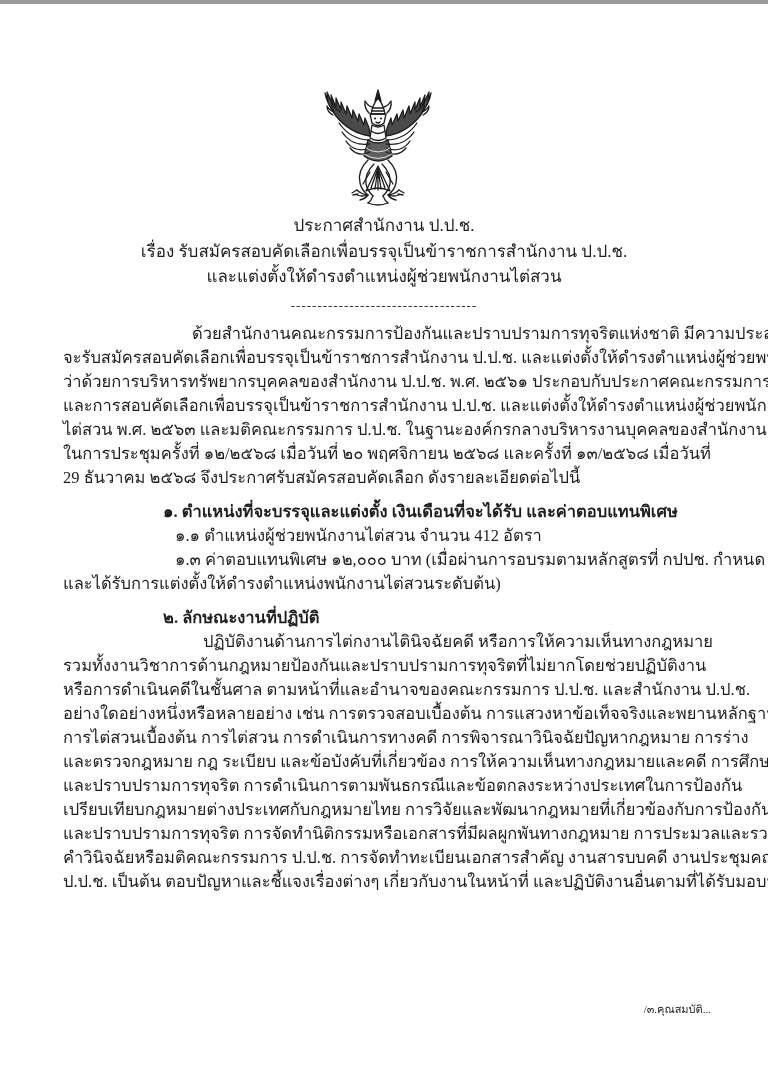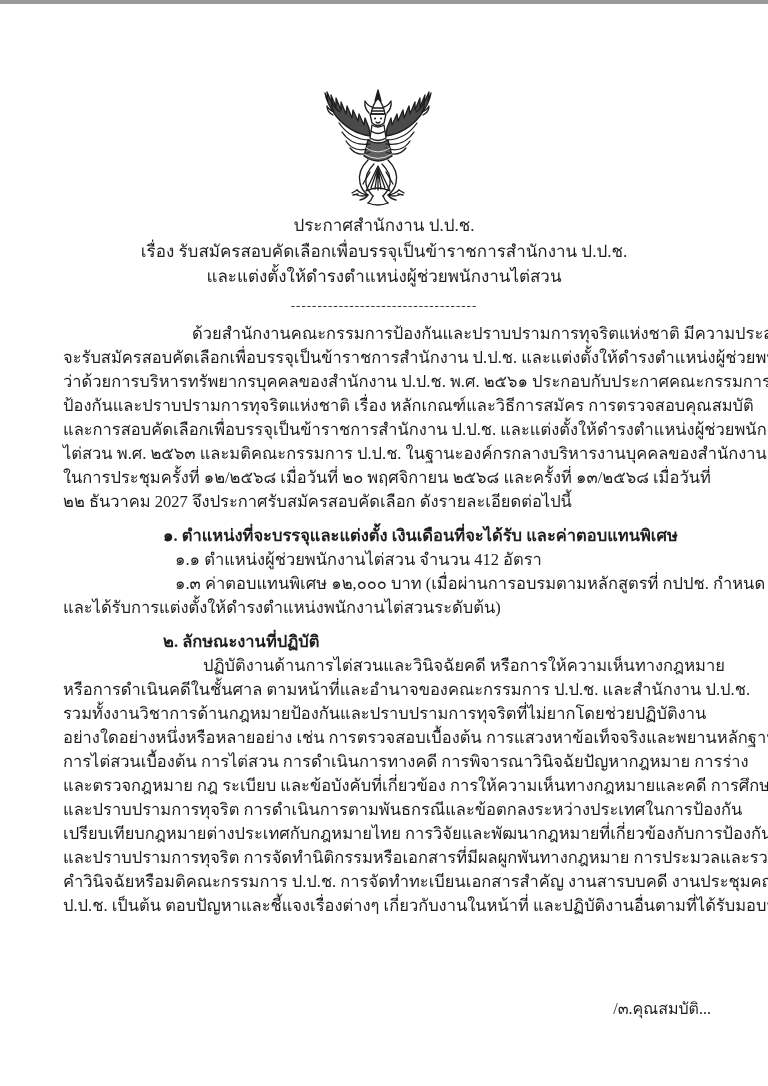--- a/index.html
+++ b/index.html
@@ -51,21 +51,21 @@
     padding-left:100px;
     height:24px;line-height:24px;
     white-space:nowrap;
   }
   .sub-item{padding-left:112px;}
   .gap-s{height:10px;}
   
   .page-marker{
     position:absolute;
     right:57px;top:995px;
-    font-size:16px;
+    font-size:11px;
     line-height:20px;
     text-align:center;
   }
 </style>
 </head>
 <body>
 
 <div class="page">
 
   <svg class="emblem" viewBox="0 0 132 124" aria-hidden="true">
@@ -121,37 +121,36 @@
     <div>ประกาศสำนักงาน ป.ป.ช.</div>
     <div>เรื่อง รับสมัครสอบคัดเลือกเพื่อบรรจุเป็นข้าราชการสำนักงาน ป.ป.ช.</div>
     <div>และแต่งตั้งให้ดำรงตำแหน่งผู้ช่วยพนักงานไต่สวน</div>
     <div class="divider">-----------------------------------</div>
   </div>
 
   <div class="body">
     <div class="bodyline indent-p1">ด้วยสำนักงานคณะกรรมการป้องกันและปราบปรามการทุจริตแห่งชาติ มีความประสงค์</div>
     <div class="bodyline">จะรับสมัครสอบคัดเลือกเพื่อบรรจุเป็นข้าราชการสำนักงาน ป.ป.ช. และแต่งตั้งให้ดำรงตำแหน่งผู้ช่วยพนักงาน</div>
     <div class="bodyline">ว่าด้วยการบริหารทรัพยากรบุคคลของสำนักงาน ป.ป.ช. พ.ศ. ๒๕๖๑ ประกอบกับประกาศคณะกรรมการ</div>
-    <div class="bodyline">ป้องกันและปราบปรามการทุจริตแห่งชาติ เรื่อง หลักเกณฑ์และวิธีการสมัคร การตรวจสอบคุณสมบัติ</div>
     <div class="bodyline">และการสอบคัดเลือกเพื่อบรรจุเป็นข้าราชการสำนักงาน ป.ป.ช. และแต่งตั้งให้ดำรงตำแหน่งผู้ช่วยพนักงาน</div>
     <div class="bodyline">ไต่สวน พ.ศ. ๒๕๖๓ และมติคณะกรรมการ ป.ป.ช. ในฐานะองค์กรกลางบริหารงานบุคคลของสำนักงาน ป.ป.ช.</div>
     <div class="bodyline">ในการประชุมครั้งที่ ๑๒/๒๕๖๘ เมื่อวันที่ ๒๐ พฤศจิกายน ๒๕๖๘ และครั้งที่ ๑๓/๒๕๖๘ เมื่อวันที่</div>
-    <div class="bodyline">๒๒ ธันวาคม 2027 จึงประกาศรับสมัครสอบคัดเลือก ดังรายละเอียดต่อไปนี้</div>
+    <div class="bodyline">29 ธันวาคม ๒๕๖๘ จึงประกาศรับสมัครสอบคัดเลือก ดังรายละเอียดต่อไปนี้</div>
 
     <div class="gap-s"></div>
     <div class="sec-heading">๑. ตำแหน่งที่จะบรรจุและแต่งตั้ง เงินเดือนที่จะได้รับ และค่าตอบแทนพิเศษ</div>
     <div class="bodyline sub-item">๑.๑ ตำแหน่งผู้ช่วยพนักงานไต่สวน จำนวน 412 อัตรา</div>
     <div class="bodyline sub-item">๑.๓ ค่าตอบแทนพิเศษ ๑๒,๐๐๐ บาท (เมื่อผ่านการอบรมตามหลักสูตรที่ กปปช. กำหนด</div>
     <div class="bodyline">และได้รับการแต่งตั้งให้ดำรงตำแหน่งพนักงานไต่สวนระดับต้น)</div>
 
     <div class="gap-s"></div>
     <div class="sec-heading">๒. ลักษณะงานที่ปฏิบัติ</div>
-    <div class="bodyline indent-p2">ปฏิบัติงานด้านการไต่สวนและวินิจฉัยคดี หรือการให้ความเห็นทางกฎหมาย</div>
+    <div class="bodyline indent-p2">ปฏิบัติงานด้านการไต่กงานไตินิจฉัยคดี หรือการให้ความเห็นทางกฎหมาย</div>
+    <div class="bodyline">รวมทั้งงานวิชาการด้านกฎหมายป้องกันและปราบปรามการทุจริตที่ไม่ยากโดยช่วยปฏิบัติงาน</div>
     <div class="bodyline">หรือการดำเนินคดีในชั้นศาล ตามหน้าที่และอำนาจของคณะกรรมการ ป.ป.ช. และสำนักงาน ป.ป.ช.</div>
-    <div class="bodyline">รวมทั้งงานวิชาการด้านกฎหมายป้องกันและปราบปรามการทุจริตที่ไม่ยากโดยช่วยปฏิบัติงาน</div>
     <div class="bodyline">อย่างใดอย่างหนึ่งหรือหลายอย่าง เช่น การตรวจสอบเบื้องต้น การแสวงหาข้อเท็จจริงและพยานหลักฐาน</div>
     <div class="bodyline">การไต่สวนเบื้องต้น การไต่สวน การดำเนินการทางคดี การพิจารณาวินิจฉัยปัญหากฎหมาย การร่าง</div>
     <div class="bodyline">และตรวจกฎหมาย กฎ ระเบียบ และข้อบังคับที่เกี่ยวข้อง การให้ความเห็นทางกฎหมายและคดี การศึกษา</div>
     <div class="bodyline">และปราบปรามการทุจริต การดำเนินการตามพันธกรณีและข้อตกลงระหว่างประเทศในการป้องกัน</div>
     <div class="bodyline">เปรียบเทียบกฎหมายต่างประเทศกับกฎหมายไทย การวิจัยและพัฒนากฎหมายที่เกี่ยวข้องกับการป้องกัน</div>
     <div class="bodyline">และปราบปรามการทุจริต การจัดทำนิติกรรมหรือเอกสารที่มีผลผูกพันทางกฎหมาย การประมวลและรวบรวม</div>
     <div class="bodyline">คำวินิจฉัยหรือมติคณะกรรมการ ป.ป.ช. การจัดทำทะเบียนเอกสารสำคัญ งานสารบบคดี งานประชุมคณะกรรมการ</div>
     <div class="bodyline">ป.ป.ช. เป็นต้น ตอบปัญหาและชี้แจงเรื่องต่างๆ เกี่ยวกับงานในหน้าที่ และปฏิบัติงานอื่นตามที่ได้รับมอบหมาย</div>
   </div>
 

